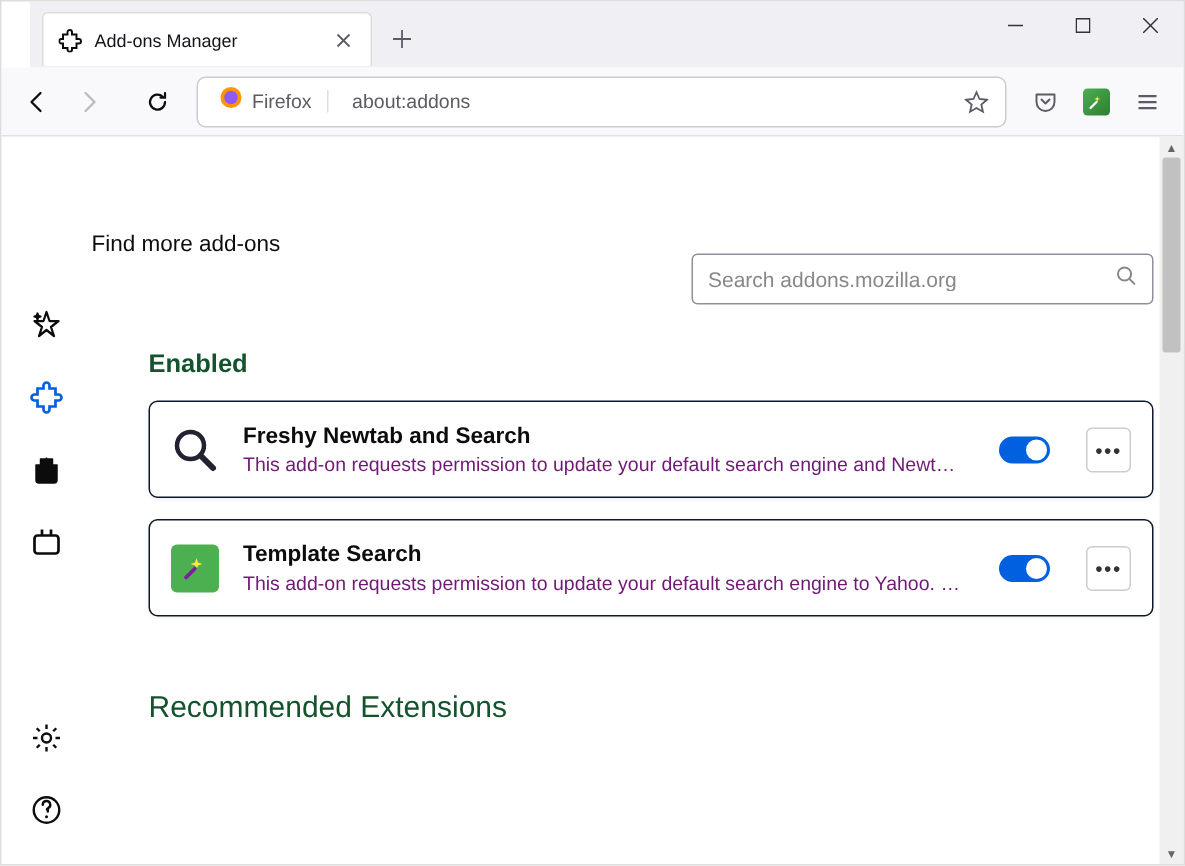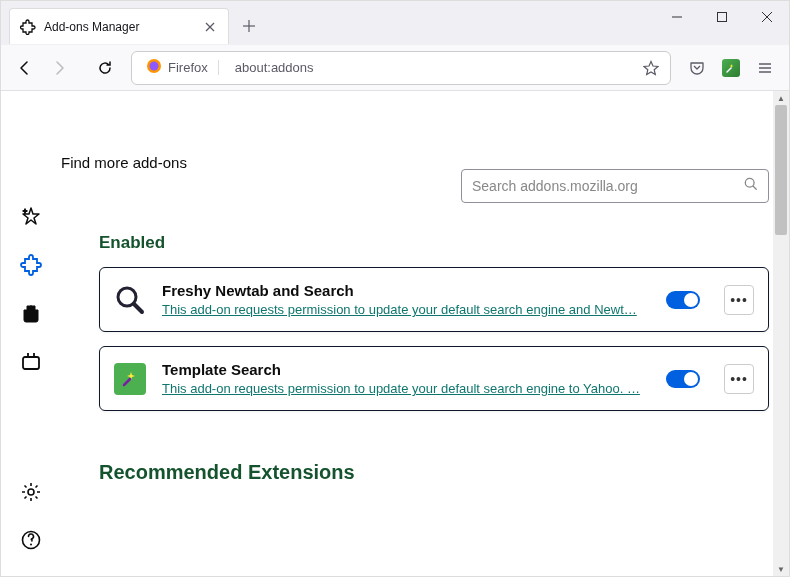--- a/index.html
+++ b/index.html
@@ -4,21 +4,21 @@
   <style>
     * { margin: 0; padding: 0; box-sizing: border-box; font-family: "Segoe UI", Arial, sans-serif; }
     body { width: 790px; height: 577px; background: #fff; overflow: hidden; position: relative; border: 1px solid #ddd; }
 
     
     .window-controls { position: absolute; top: 0; right: 0; display: flex; height: 32px; z-index: 10; }
     .window-btn { width: 45px; height: 32px; display: flex; align-items: center; justify-content: center; color: #333; cursor: pointer; }
     .window-btn svg { width: 10px; height: 10px; }
 
     
-    .tab-bar { display: flex; align-items: center; height: 44px; background: #f0f0f4; padding: 6px 8px 0 8px; }
+    .tab-bar { display: flex; align-items: center; height: 44px; background: #f0f0f4; padding: 6px 8px 0 8px; margin-left: 19px; }
     .tab { display: flex; align-items: center; background: #fff; border-radius: 4px 4px 0 0; height: 36px; padding: 0 10px; min-width: 220px; gap: 8px; border: 1px solid #ddd; border-bottom: none; }
     .tab-icon { width: 16px; height: 16px; display: flex; align-items: center; justify-content: center; }
     .tab-title { font-size: 12px; color: #15141a; flex: 1; }
     .tab-close { width: 16px; height: 16px; display: flex; align-items: center; justify-content: center; border-radius: 2px; cursor: pointer; }
     .new-tab { width: 32px; height: 32px; display: flex; align-items: center; justify-content: center; margin-left: 4px; cursor: pointer; border-radius: 4px; }
 
     
     .toolbar { display: flex; align-items: center; height: 46px; background: #f9f9fb; padding: 0 8px; gap: 2px; border-bottom: 1px solid #e0e0e6; }
     .nav-btn { width: 32px; height: 32px; display: flex; align-items: center; justify-content: center; border-radius: 4px; color: #5b5b66; cursor: pointer; }
     .nav-btn.disabled { color: #bbb; }
@@ -53,21 +53,21 @@
     .page-header { display: flex; align-items: center; justify-content: space-between; margin-top: 44px; padding-left: 38px; }
     .page-title { font-size: 24px; font-weight: 400; color: #0c0c0d; }
     .gear-btn { width: 34px; height: 34px; border: 1px solid #ccc; border-radius: 4px; background: #f9f9fb; display: flex; align-items: center; justify-content: center; cursor: pointer; }
 
     .section-hdr { font-size: 17px; font-weight: 600; margin-top: 30px; margin-left: 38px; color: #14532d; }
 
     .ext-card { display: flex; align-items: center; border: 1px solid #0f172a; border-radius: 6px; margin: 14px 0 0 38px; padding: 14px; gap: 16px; box-shadow: 0 1px 3px rgba(0,0,0,0.06); }
     .ext-icon { width: 32px; height: 32px; display: flex; align-items: center; justify-content: center; flex-shrink: 0; }
     .ext-body { flex: 1; min-width: 0; }
     .ext-name { font-size: 15px; font-weight: 600; color: #0c0c0d; margin-bottom: 3px; }
-    .ext-desc { font-size: 13px; color: #0f766e; white-space: nowrap; overflow: hidden; text-overflow: ellipsis; text-decoration: underline; }
+    .ext-desc { font-size: 13px; color: #701a75; white-space: nowrap; overflow: hidden; text-overflow: ellipsis; }
     .toggle { width: 34px; height: 18px; background: #0060df; border-radius: 10px; position: relative; cursor: pointer; flex-shrink: 0; }
     .toggle-thumb { width: 14px; height: 14px; background: #fff; border-radius: 50%; position: absolute; top: 2px; right: 2px; }
     .more-btn { width: 30px; height: 30px; border: 1px solid #ccc; border-radius: 4px; display: flex; align-items: center; justify-content: center; cursor: pointer; margin-left: 8px; flex-shrink: 0; font-size: 14px; letter-spacing: 1px; color: #333; }
 
     .template-icon { width: 32px; height: 32px; background: #4caf50; border-radius: 4px; display: flex; align-items: center; justify-content: center; }
   </style>
 </head>
 <body>
 
 <div class="window-controls">
@@ -261,15 +261,15 @@
       <div class="ext-body">
         <div class="ext-name">Template Search</div>
         <div class="ext-desc">This add-on requests permission to update your default search engine to Yahoo. …</div>
       </div>
       <div class="toggle">
           <div class="toggle-thumb"></div>
         </div>
       <div class="more-btn">•••</div>
     </div>
 
-    <div class="section-hdr" style="margin-top:50px;font-size:20px;font-weight:700">Recommended Extensions</div>
+    <div class="section-hdr" style="margin-top:50px;font-size:20px;font-weight:400">Recommended Extensions</div>
   </div>
 </div>
 
 </body></html>

